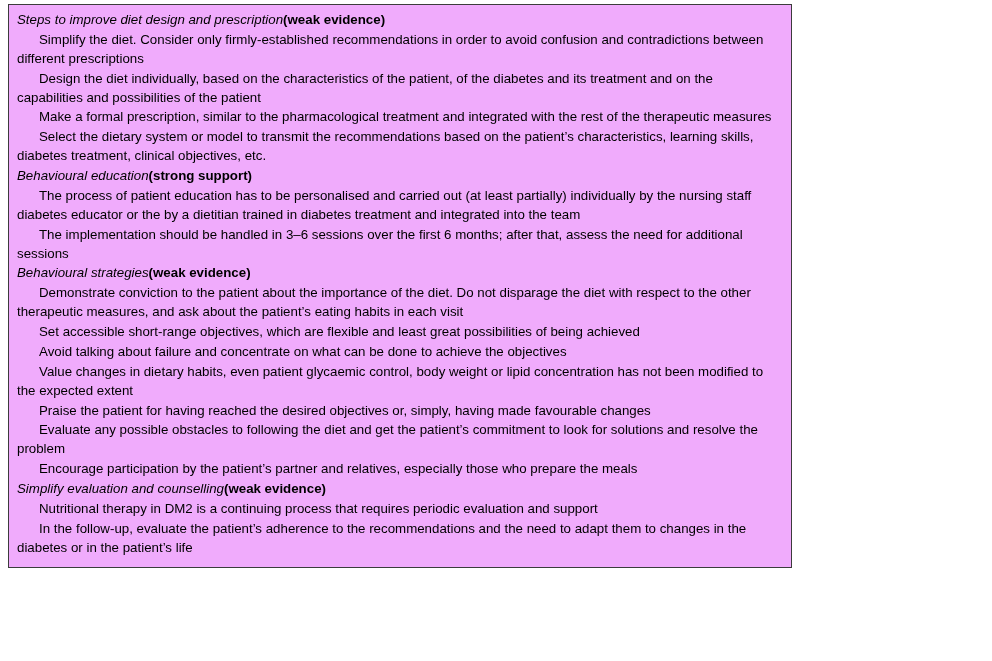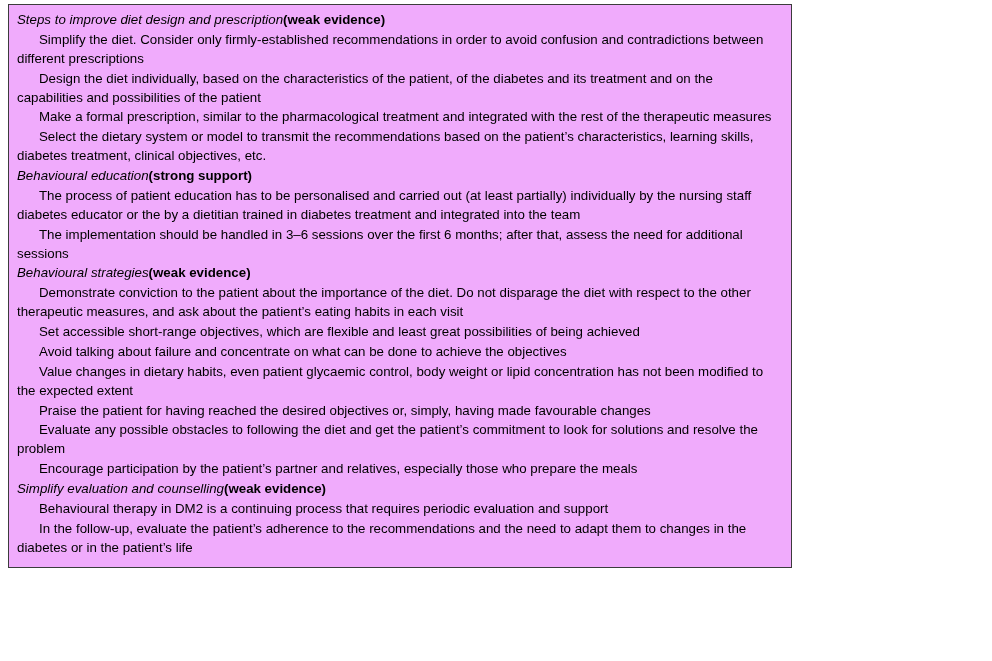--- a/index.html
+++ b/index.html
@@ -92,21 +92,21 @@
             <div class="item">Value changes in dietary habits, even patient glycaemic control, body weight or lipid concentration has not been modified to the expected extent</div>
             <div class="item">Praise the patient for having reached the desired objectives or, simply, having made favourable changes</div>
             <div class="item">Evaluate any possible obstacles to following the diet and get the patient’s commitment to look for solutions and resolve the problem</div>
             <div class="item">Encourage participation by the patient’s partner and relatives, especially those who prepare the meals</div>
           </div>
 
           <div class="section">
             <div class="section-head">
               <span class="sh-title">Simplify evaluation and counselling</span><span class="sh-evidence">(weak evidence)</span>
             </div>
-            <div class="item">Behavioural therapy in DM2 is a continuing process that requires periodic evaluation and support</div>
+            <div class="item">Nutritional therapy in DM2 is a continuing process that requires periodic evaluation and support</div>
             <div class="item">In the follow-up, evaluate the patient’s adherence to the recommendations and the need to adapt them to changes in the diabetes or in the patient’s life</div>
           </div>
 
         </td>
       </tr>
     </tbody>
   </table>
 </div>
 
 </body></html>

